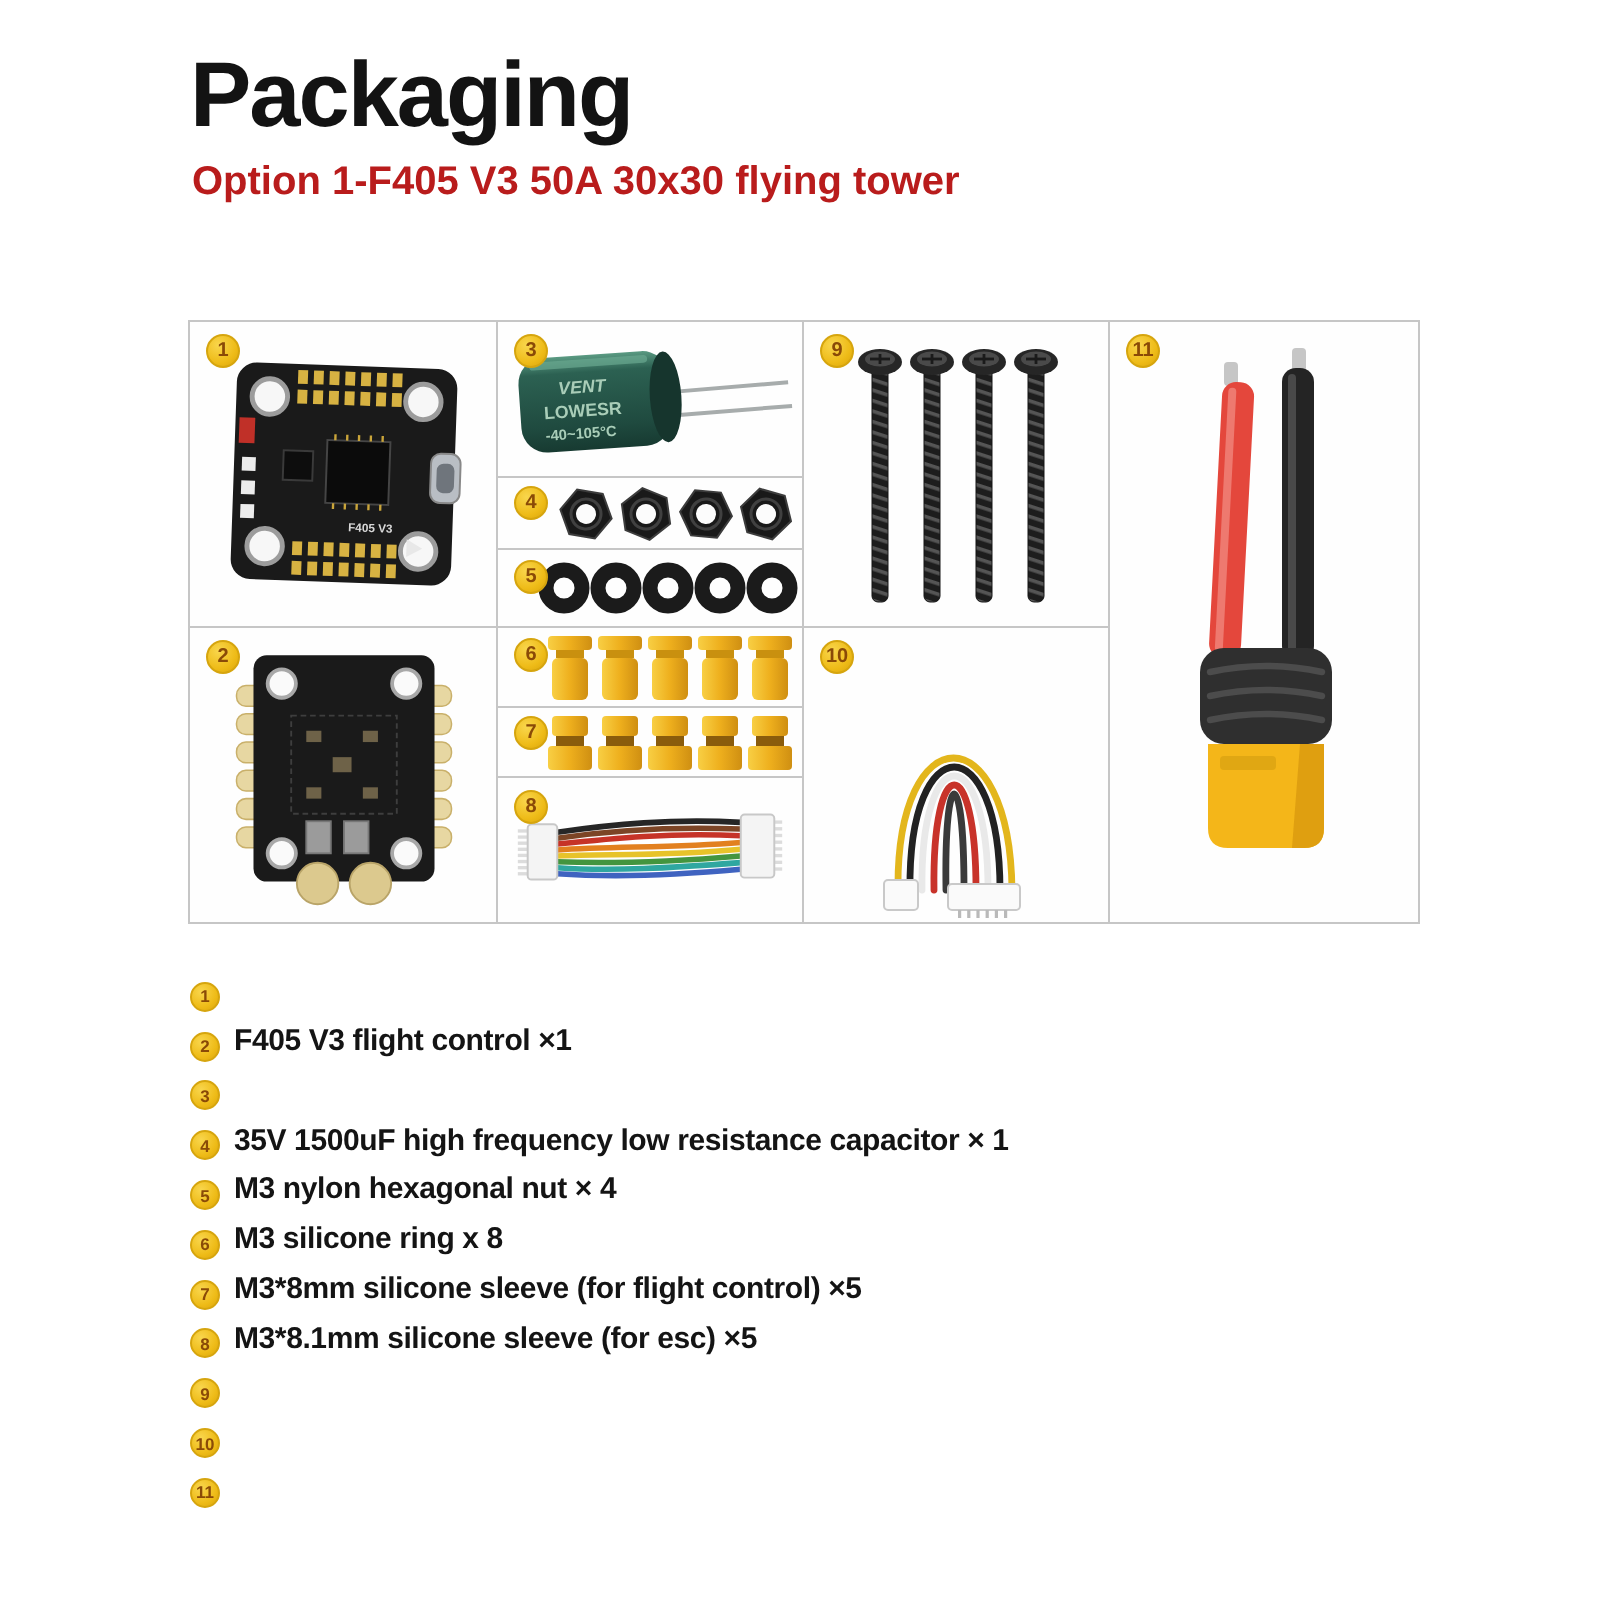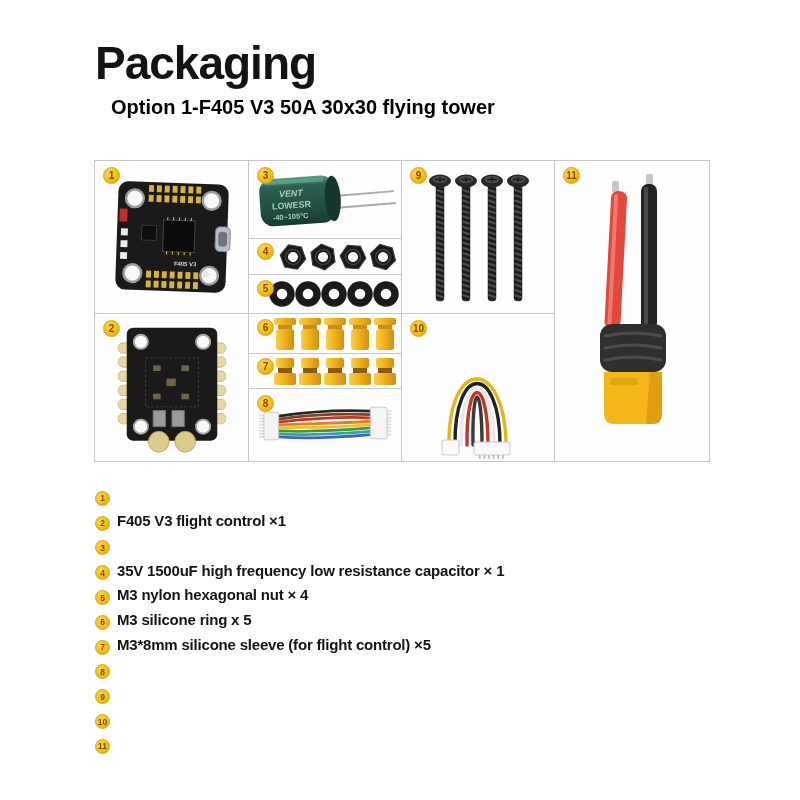--- a/index.html
+++ b/index.html
@@ -1,22 +1,22 @@
 <!DOCTYPE html>
 <html><head>
 <meta charset="utf-8">
 <style>
   html,body{margin:0;padding:0;}
   body{
     width:800px;height:800px;position:relative;background:#ffffff;
     font-family:"Liberation Sans", sans-serif;color:#151515;overflow:hidden;
   }
-  .header{position:absolute;left:95px;top:38px;}
+  .header{position:absolute;left:95px;top:22px;}
   .title{font-size:46px;font-weight:800;letter-spacing:-1px;margin:0;line-height:1.1;color:#131313;}
-  .subtitle{font-size:20px;font-weight:700;margin:7px 0 0 16px;color:#000000;}
+  .subtitle{font-size:20px;font-weight:700;margin:7px 0 0 1px;color:#b91c1c;}
 
   .grid{
     position:absolute;left:94px;top:160px;width:616px;height:302px;
     display:flex;border:1px solid #c6c6c6;box-sizing:border-box;background:#fff;
   }
   .col{display:flex;flex-direction:column;width:153px;box-sizing:border-box;}
   .col.last{flex:1;}
   .col + .col{border-left:1px solid #c6c6c6;}
   .cell{
     position:relative;box-sizing:border-box;display:flex;
@@ -375,28 +375,29 @@
   <div class="item">
       <span class="item-badge">3</span>
       <span class="item-text">35V 1500uF high frequency low resistance capacitor × 1</span>
     </div>
   <div class="item">
       <span class="item-badge">4</span>
       <span class="item-text">M3 nylon hexagonal nut × 4</span>
     </div>
   <div class="item">
       <span class="item-badge">5</span>
-      <span class="item-text">M3 silicone ring x 5</span>
+      <span class="item-text">M3 silicone ring x 8</span>
     </div>
   <div class="item">
       <span class="item-badge">6</span>
       <span class="item-text">M3*8mm silicone sleeve (for flight control) ×5</span>
     </div>
   <div class="item">
       <span class="item-badge">7</span>
+      <span class="item-text">M3*8.1mm silicone sleeve (for esc) ×5</span>
     </div>
   <div class="item">
       <span class="item-badge">8</span>
     </div>
   <div class="item">
       <span class="item-badge">9</span>
     </div>
   <div class="item">
       <span class="item-badge">10</span>
     </div>

